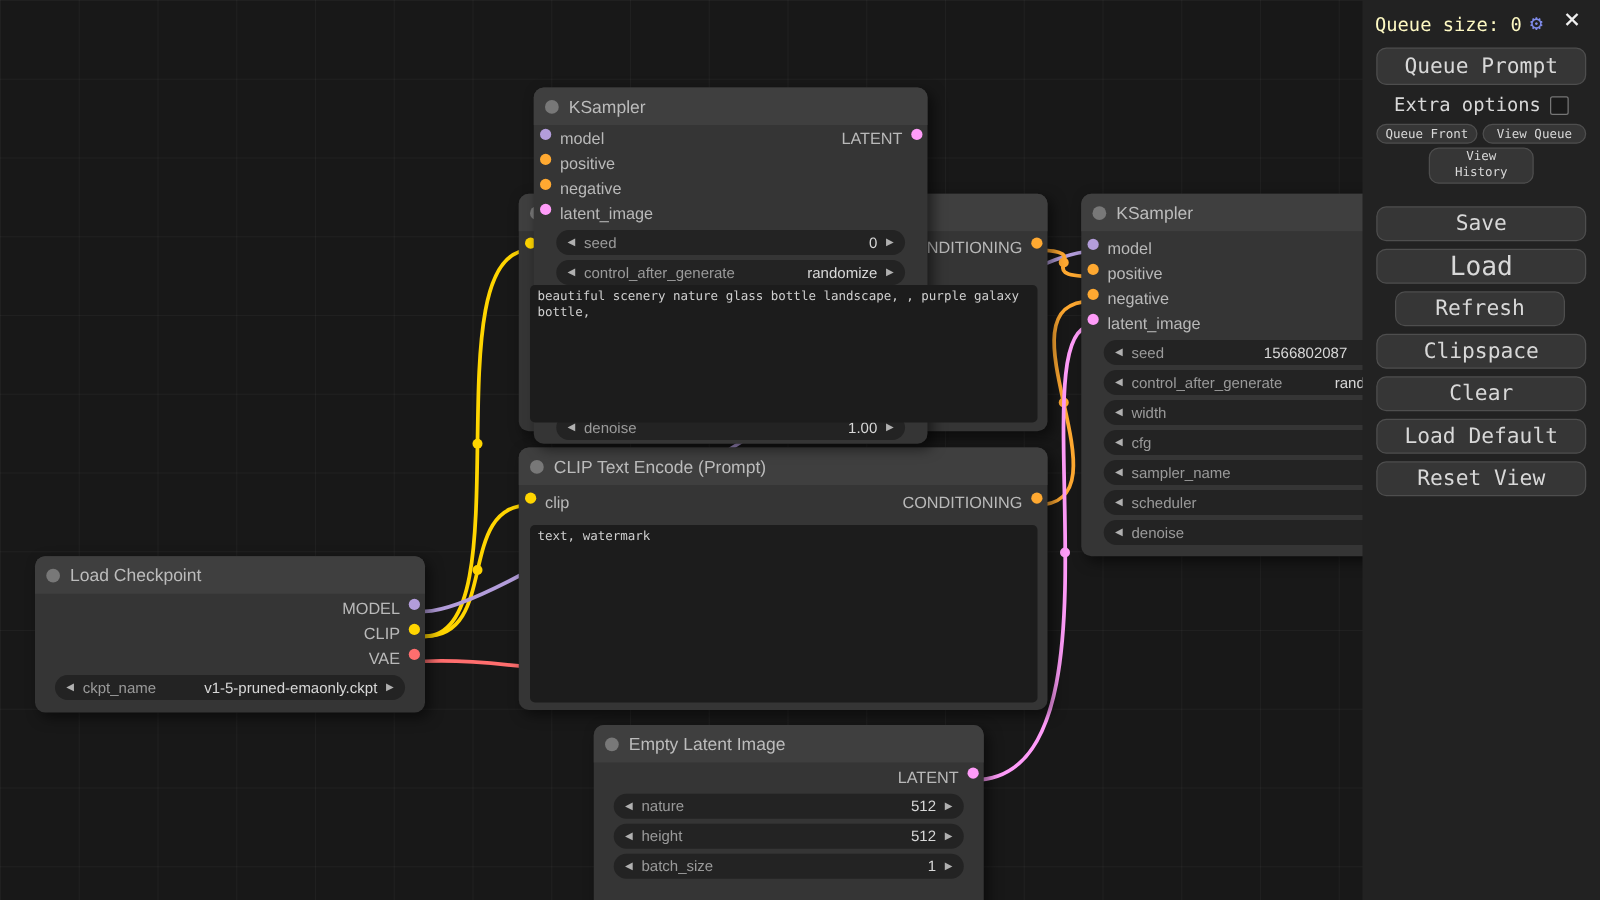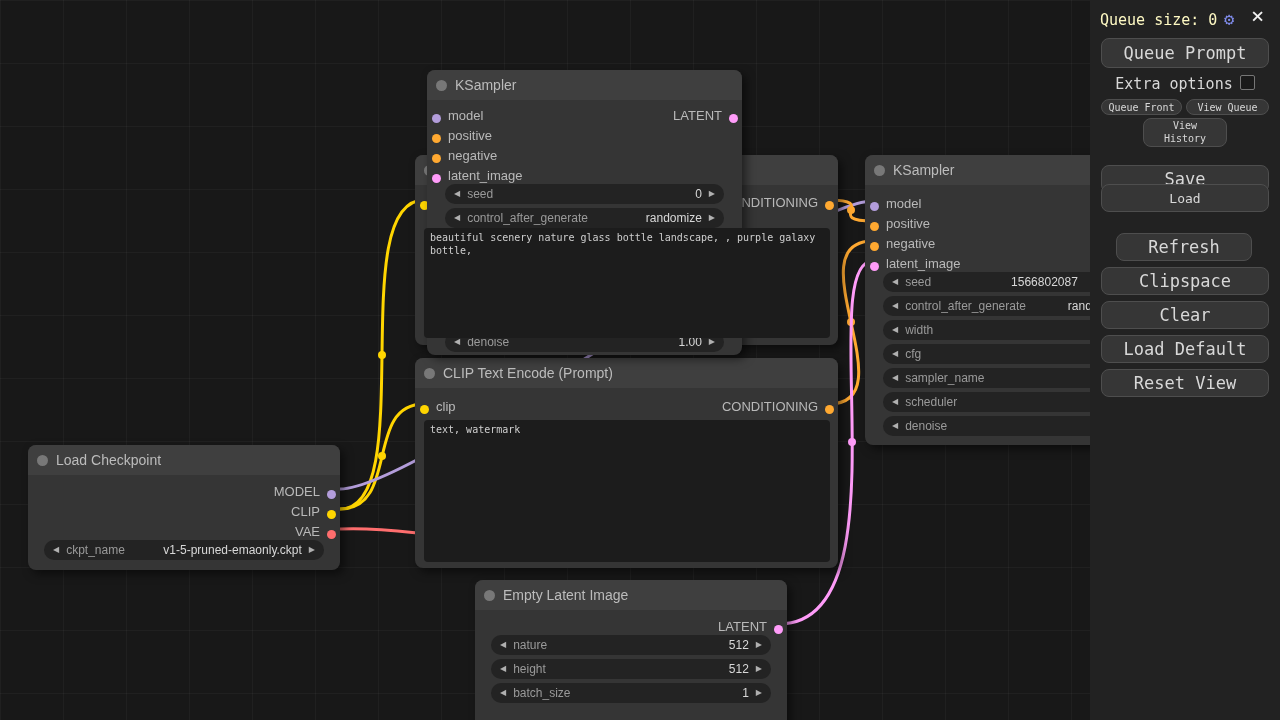--- a/index.html
+++ b/index.html
@@ -5,41 +5,41 @@
   html,body{margin:0;padding:0;width:1280px;height:720px;overflow:hidden;background:#181818;}
   #canvas{position:absolute;left:0;top:0;width:1280px;height:720px;
     background-image:linear-gradient(rgba(255,255,255,.035) 1px,transparent 1px),
                      linear-gradient(90deg,rgba(255,255,255,.035) 1px,transparent 1px);
     background-size:63px 63px;}
   #wires{position:absolute;left:0;top:0;z-index:5;}
   .node{position:absolute;background:#353535;border-radius:8px;box-shadow:4px 4px 10px rgba(0,0,0,.5);}
   .titlebar{height:30px;background:#3f3f3f;border-radius:8px 8px 0 0;display:flex;align-items:center;
     padding:0 9px;gap:8px;font:14px "Liberation Sans",sans-serif;color:#bcbcbc;}
   .tdot{width:11px;height:11px;border-radius:50%;background:#787878;flex:none;}
-  .port{position:absolute;display:flex;align-items:flex-end;gap:7px;height:20px;
+  .port{position:absolute;display:flex;align-items:flex-start;gap:7px;height:20px;
     font:13px "Liberation Sans",sans-serif;color:#b9b9b9;white-space:nowrap;}
   .pdot{width:9px;height:9px;border-radius:50%;flex:none;}
   .c-model{background:#B39DDB}.c-clip{background:#FFD500}.c-vae{background:#FF6E6E}
   .c-cond{background:#FFA931}.c-latent{background:#FF9CF9}
   .widget{position:absolute;height:20px;background:#232323;border-radius:10px;display:flex;
     align-items:center;padding:0 9px;gap:7px;font:12px "Liberation Sans",sans-serif;color:#9a9a9a;
     box-sizing:border-box;white-space:nowrap;overflow:hidden;}
   .wval{margin-left:auto;color:#d8d8d8;}
   .arr{font-size:8px;color:#b0b0b0;line-height:1;flex:none;}
   .promptbox{position:absolute;background:#1c1c1c;border-radius:4px;padding:3px 6px;
     font:10px "DejaVu Sans Mono",monospace;color:#cfcfcf;line-height:1.3;
     white-space:pre-wrap;word-break:break-word;box-sizing:border-box;}
   #sidebar{position:absolute;left:1090px;top:0;width:190px;height:720px;background:#222222;z-index:100;
     font-family:"DejaVu Sans Mono",monospace;}
   .sbtn{position:absolute;background:#363636;border:1px solid #4e4e4e;border-radius:8px;color:#d8d8d8;
     display:flex;align-items:center;justify-content:center;box-sizing:border-box;cursor:pointer;}
   .queue-size{position:absolute;left:10px;top:11px;font-size:15px;color:#fef9c3;}
   .gear{position:absolute;left:134px;top:9px;font-size:17px;color:#7f8bea;cursor:pointer;}
   .close-x{position:absolute;left:161px;top:3px;font-size:22px;color:#f0f0f0;cursor:pointer;}
-  .extra-row{position:absolute;left:11px;top:75px;width:168px;display:flex;
+  .extra-row{position:absolute;left:11px;top:75px;width:168px;display:flex;align-items:center;
     justify-content:center;gap:7px;font-size:15px;color:#d8d8d8;}
   .cbox{width:13px;height:13px;border:1px solid #767676;background:#1a1a1a;border-radius:2px;cursor:pointer;}
   .vh-inner{width:48px;text-align:center;line-height:1.25;}
 </style>
 </head>
 <body>
 
 <div id="canvas">
 
   <svg id="wires" width="1280" height="720">
@@ -263,19 +263,19 @@
   </div>
 
   <div class="sbtn" style="left:11px;top:99px;width:81px;height:16px;font-size:10px;">Queue Front</div>
   <div class="sbtn" style="left:96px;top:99px;width:83px;height:16px;font-size:10px;">View Queue</div>
 
   <div class="sbtn" style="left:53px;top:118px;width:84px;height:29px;font-size:10px;">
     <span class="vh-inner">View History</span>
   </div>
 
   <div class="sbtn" style="left:11px;top:165px;width:168px;height:28px;font-size:17px;">Save</div>
-  <div class="sbtn" style="left:11px;top:184px;width:168px;height:28px;font-size:13px;">Load</div>
+  <div class="sbtn" style="left:11px;top:199px;width:168px;height:28px;font-size:21px;">Load</div>
   <div class="sbtn" style="left:26px;top:233px;width:136px;height:28px;font-size:17px;">Refresh</div>
   <div class="sbtn" style="left:11px;top:267px;width:168px;height:28px;font-size:17px;">Clipspace</div>
   <div class="sbtn" style="left:11px;top:301px;width:168px;height:28px;font-size:17px;">Clear</div>
   <div class="sbtn" style="left:11px;top:335px;width:168px;height:28px;font-size:17px;">Load Default</div>
   <div class="sbtn" style="left:11px;top:369px;width:168px;height:28px;font-size:17px;">Reset View</div>
 </div>
 
 </body></html>

